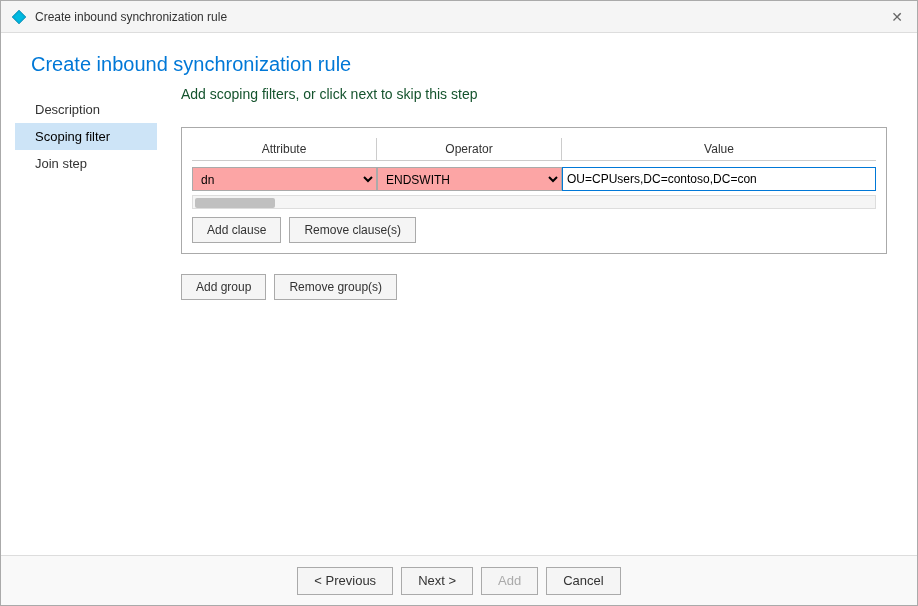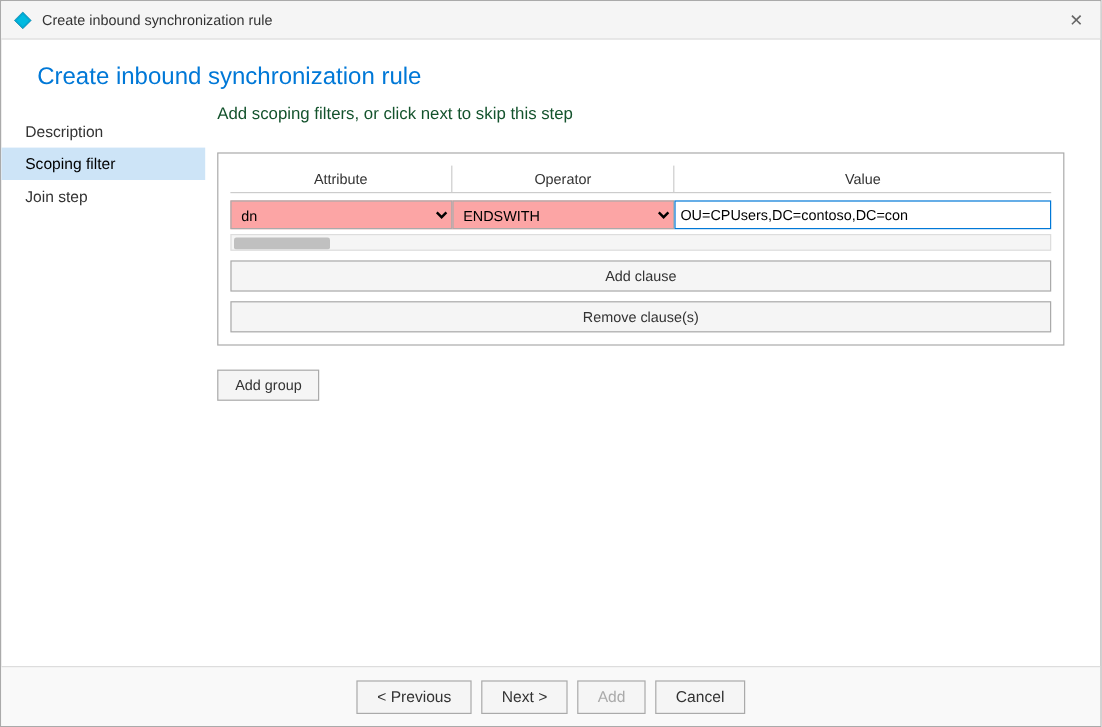--- a/index.html
+++ b/index.html
@@ -63,21 +63,21 @@
       font-weight: 300;
       flex-shrink: 0;
     }
     .main-body {
       display: flex;
       flex: 1;
       overflow: hidden;
     }
     .sidebar {
       width: 170px;
-      padding: 10px 0;
+      padding: 10px 14px;
       flex-shrink: 0;
     }
     .sidebar-item {
       padding: 6px 20px;
       font-size: 13px;
       cursor: pointer;
       color: #333;
     }
     .sidebar-item.active {
       background: #cde4f7;
@@ -155,21 +155,20 @@
       top: 2px;
       width: 80px;
       height: 10px;
       background: #c0c0c0;
       border-radius: 2px;
     }
     .clause-buttons {
       display: flex;
       gap: 8px;
       margin-top: 8px;
-      flex-direction: column;
     }
     .btn {
       height: 26px;
       padding: 0 14px;
       font-size: 12px;
       border: 1px solid #aaa;
       background: #f5f5f5;
       cursor: pointer;
       color: #333;
     }
@@ -267,20 +266,21 @@
           </div>
 
           <div class="clause-buttons">
             <button class="btn">Add clause</button>
             <button class="btn">Remove clause(s)</button>
           </div>
         </div>
 
         <div class="group-buttons">
           <button class="btn">Add group</button>
+          <button class="btn">Remove group(s)</button>
         </div>
       </div>
     </div>
 
     <div class="footer">
       <button class="footer-btn">&lt; Previous</button>
       <button class="footer-btn">Next &gt;</button>
       <button class="footer-btn" disabled="">Add</button>
       <button class="footer-btn">Cancel</button>
     </div>

